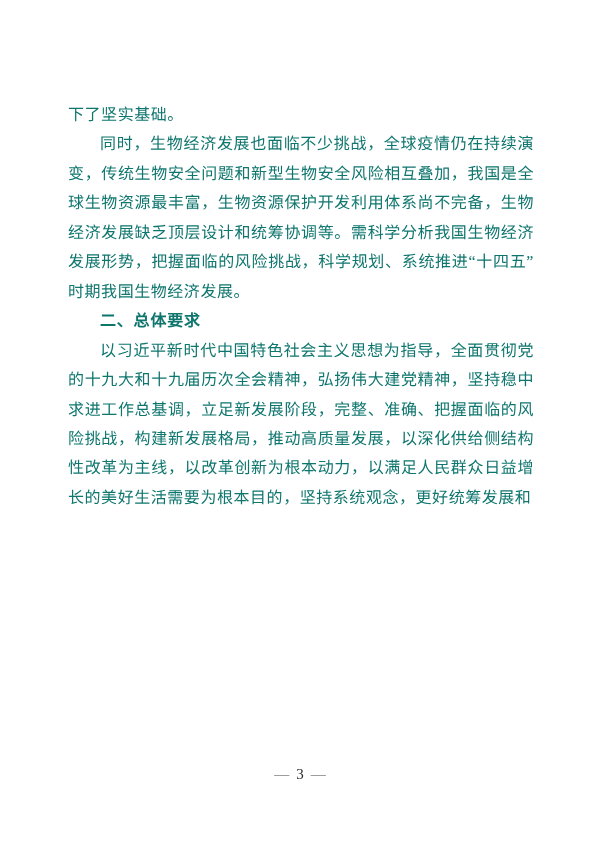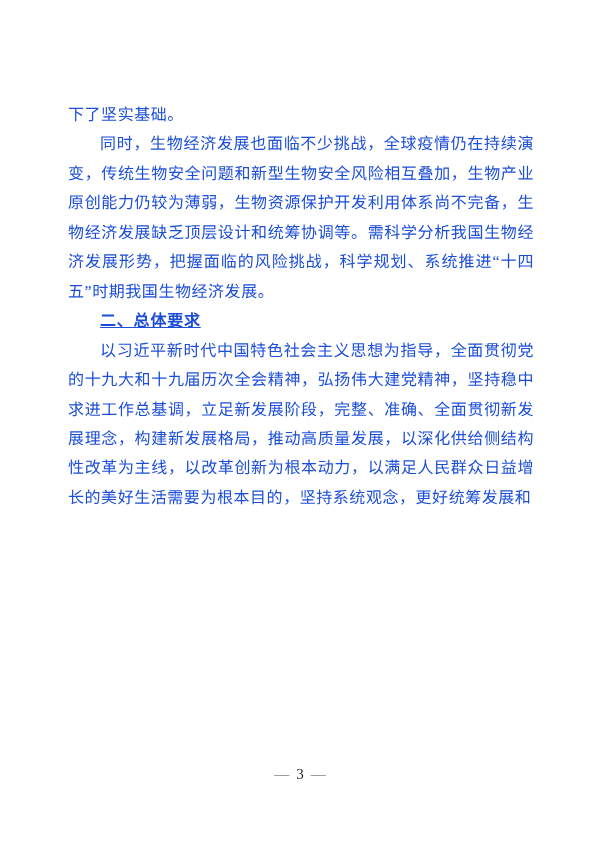--- a/index.html
+++ b/index.html
@@ -13,40 +13,39 @@
     height: 849px;
     background: #ffffff;
     overflow: hidden;
     font-family: "Liberation Serif", serif;
   }
   .content {
     position: absolute;
     left: 68px;
     top: 100px;
     width: 466px;
-    color: #1d4ed8;
+    color: #0f766e;
     font-size: 16px;
     line-height: 29.45px;
     text-align: justify;
     text-justify: inter-character;
     letter-spacing: 0.55px;
   }
   .content p {
     margin: 0;
     padding: 0;
   }
   .para-indent {
     text-indent: 2em;
   }
   .section-heading {
     text-indent: 2em;
     font-weight: bold;
     font-family: "Liberation Sans", sans-serif;
     letter-spacing: 0.8px;
-    text-decoration: underline;
   }
   .subsection-heading {
     text-indent: 2em;
   }
   .page-footer {
     position: absolute;
     top: 766px;
     left: 0;
     width: 100%;
     text-align: center;
@@ -62,21 +61,21 @@
     color: #2a2a2a;
     margin: 0 7px;
   }
 </style>
 </head>
 <body>
 
 <div class="page">
   <div class="content">
     <p>下了坚实基础。</p>
-    <p class="para-indent">同时，生物经济发展也面临不少挑战，全球疫情仍在持续演变，传统生物安全问题和新型生物安全风险相互叠加，生物产业原创能力仍较为薄弱，生物资源保护开发利用体系尚不完备，生物经济发展缺乏顶层设计和统筹协调等。需科学分析我国生物经济发展形势，把握面临的风险挑战，科学规划、系统推进“十四五”时期我国生物经济发展。</p>
+    <p class="para-indent">同时，生物经济发展也面临不少挑战，全球疫情仍在持续演变，传统生物安全问题和新型生物安全风险相互叠加，我国是全球生物资源最丰富，生物资源保护开发利用体系尚不完备，生物经济发展缺乏顶层设计和统筹协调等。需科学分析我国生物经济发展形势，把握面临的风险挑战，科学规划、系统推进“十四五”时期我国生物经济发展。</p>
     <p class="section-heading">二、总体要求</p>
-    <p class="para-indent">以习近平新时代中国特色社会主义思想为指导，全面贯彻党的十九大和十九届历次全会精神，弘扬伟大建党精神，坚持稳中求进工作总基调，立足新发展阶段，完整、准确、全面贯彻新发展理念，构建新发展格局，推动高质量发展，以深化供给侧结构性改革为主线，以改革创新为根本动力，以满足人民群众日益增长的美好生活需要为根本目的，坚持系统观念，更好统筹发展和</p>
+    <p class="para-indent">以习近平新时代中国特色社会主义思想为指导，全面贯彻党的十九大和十九届历次全会精神，弘扬伟大建党精神，坚持稳中求进工作总基调，立足新发展阶段，完整、准确、把握面临的风险挑战，构建新发展格局，推动高质量发展，以深化供给侧结构性改革为主线，以改革创新为根本动力，以满足人民群众日益增长的美好生活需要为根本目的，坚持系统观念，更好统筹发展和</p>
   </div>
 
   <div class="page-footer">
     <span class="dash">—</span><span class="num">3</span><span class="dash">—</span>
   </div>
 </div>
 
 </body></html>

